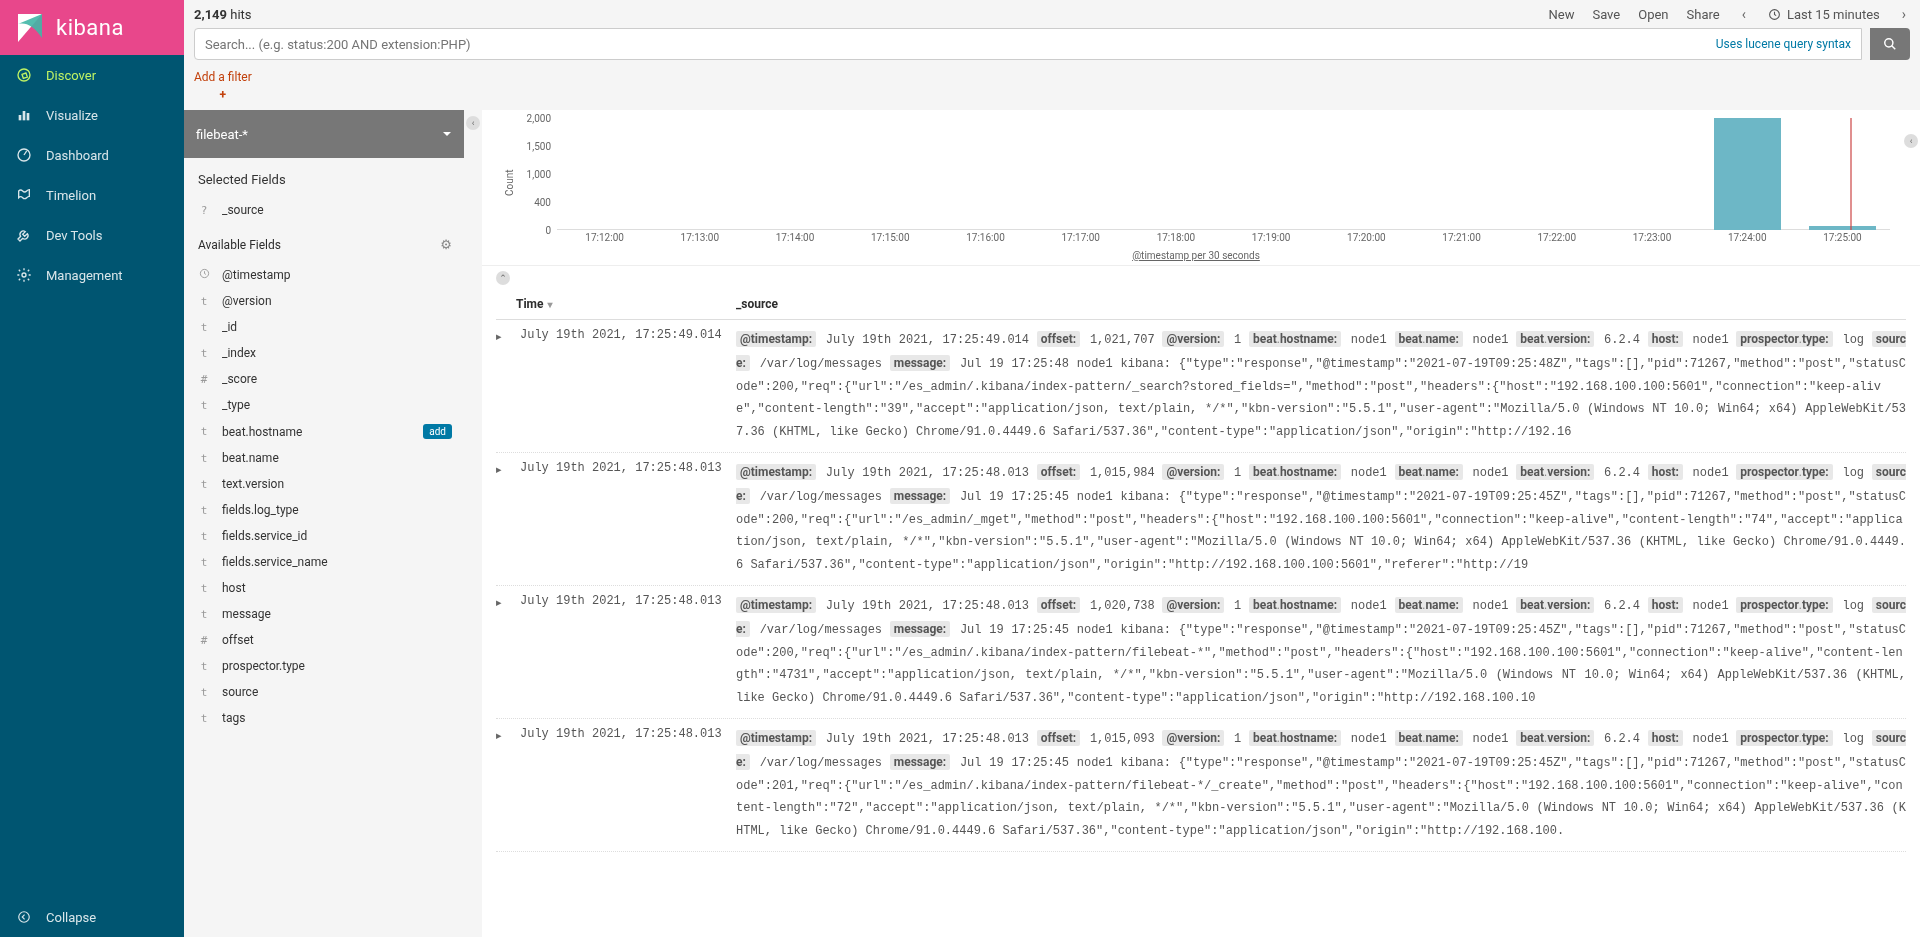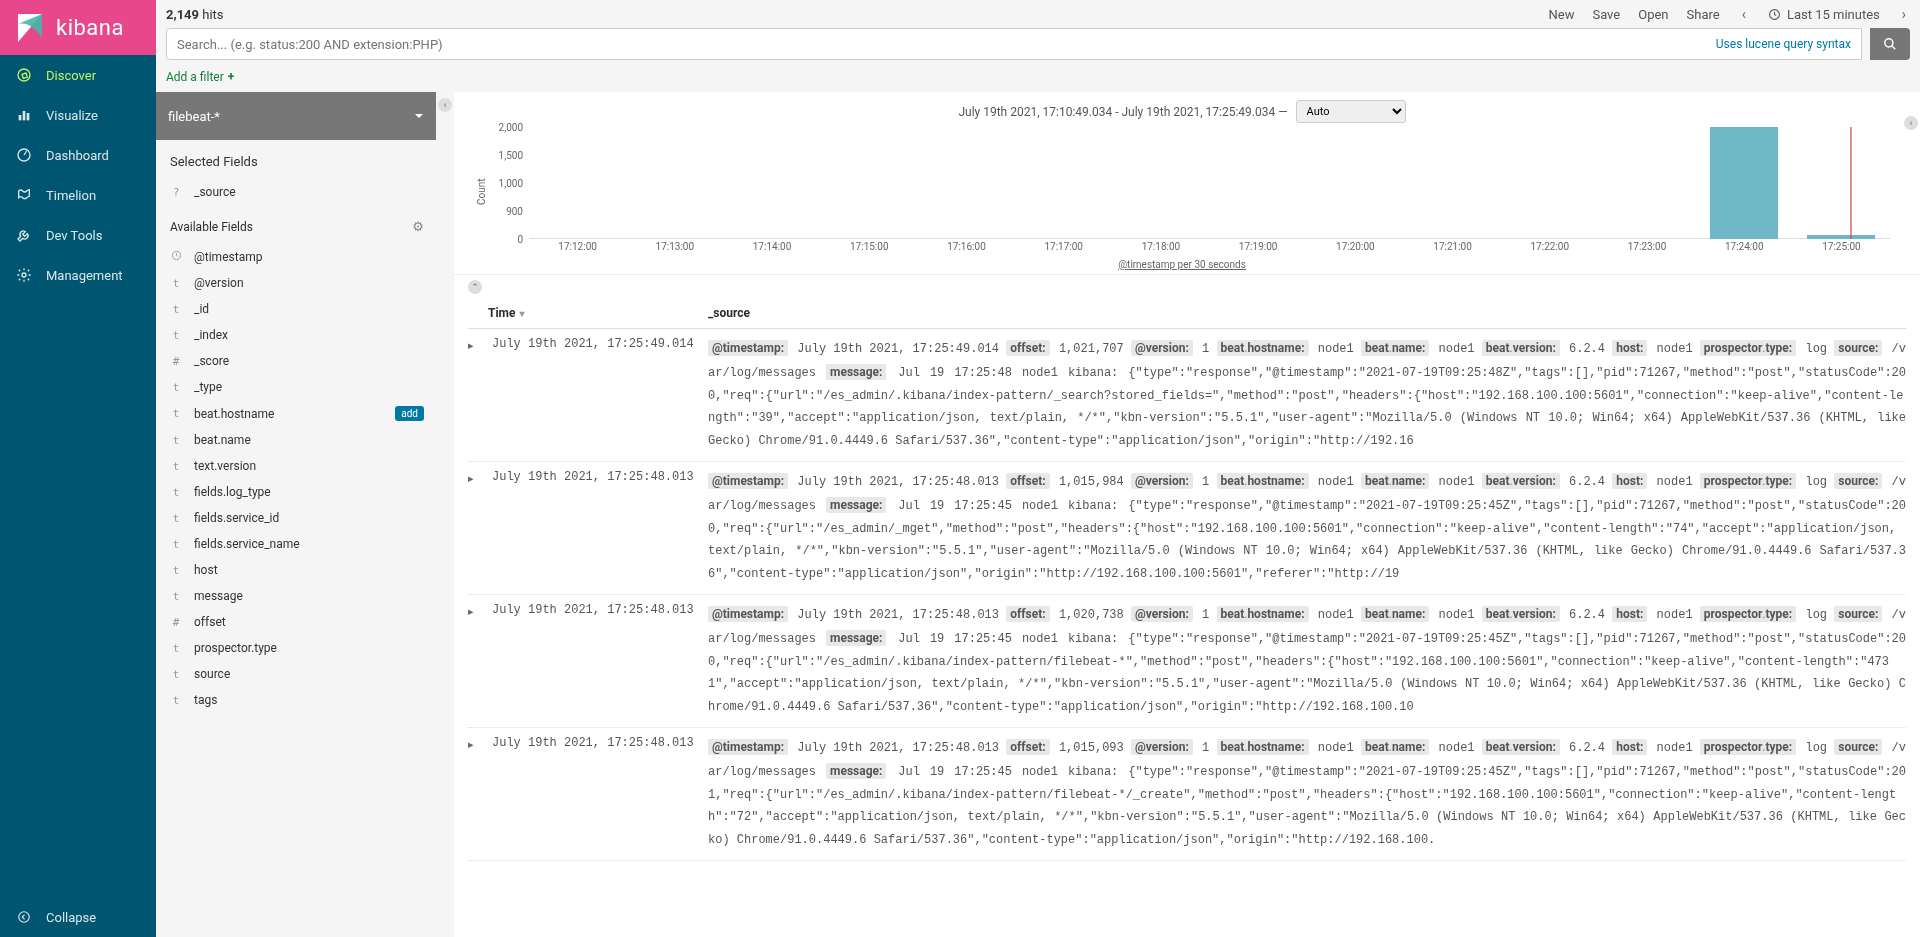--- a/index.html
+++ b/index.html
@@ -1,18 +1,18 @@
 <!DOCTYPE html>
 <html><head>
 <meta charset="utf-8">
 <style>
 * { margin:0; padding:0; box-sizing:border-box; font-family:-apple-system,BlinkMacSystemFont,"Segoe UI",Roboto,Helvetica,Arial,sans-serif; }
 body { background:#f5f5f5; height:937px; width:1920px; overflow:hidden; font-size:12px; color:#2d2d2d; }
 .app { display:flex; height:100%; }
-.sidebar { width:156px; background:#e8478b; display:flex; flex-direction:column; color:#fff; flex-shrink:0; }
+.sidebar { width:184px; background:#e8478b; display:flex; flex-direction:column; color:#fff; flex-shrink:0; }
 .logo { background:#e8478b; display:flex; align-items:center; padding:10px 14px; height:55px; }
 .logo-icon { width:32px; height:32px; margin-right:10px; }
 .logo-text { font-size:22px; font-weight:400; color:#fff; letter-spacing:0.5px; }
 .nav { background:#005571; flex:1; display:flex; flex-direction:column; }
 .nav-item { display:flex; align-items:center; padding:12px 16px; color:#d9e6ea; cursor:pointer; font-size:13px; }
 .nav-item.active { color:#bef264; }
 .nav-item .icon { width:16px; height:16px; margin-right:14px; display:flex; align-items:center; justify-content:center; }
 .nav-collapse { margin-top:auto; }
 .main { flex:1; display:flex; flex-direction:column; overflow:hidden; background:#f5f5f5; }
 .topbar { display:flex; align-items:flex-end; padding:6px 10px 0 10px; }
@@ -20,21 +20,21 @@
 .top-actions { display:flex; align-items:center; gap:18px; font-size:13px; color:#555; }
 .top-link { cursor:pointer; }
 .time-range { display:flex; align-items:center; gap:6px; color:#555; cursor:pointer; }
 .chev { font-size:14px; color:#666; cursor:pointer; padding:0 4px; }
 .searchrow { display:flex; padding:6px 10px; gap:8px; }
 .searchbox { flex:1; display:flex; border:1px solid #ccc; border-radius:4px 0 0 4px; background:#fff; height:32px; align-items:center; }
 .searchbox input { flex:1; border:none; outline:none; padding:0 10px; font-size:13px; color:#666; }
 .lucene { color:#0079a5; font-size:12px; padding:0 10px; cursor:pointer; }
 .search-btn { width:40px; height:32px; background:#777; border:none; border-radius:0 4px 4px 0; color:#fff; display:flex; align-items:center; justify-content:center; cursor:pointer; }
 .filterrow { padding:4px 10px 8px 10px; }
-.add-filter { color:#15803d; font-size:12px; cursor:pointer; display:inline-flex; align-items:center; gap:4px; }
+.add-filter { color:#c2410c; font-size:12px; cursor:pointer; display:inline-flex; align-items:center; gap:4px;flex-direction:column; }
 .body { flex:1; display:flex; overflow:hidden; }
 .fields-panel { width:280px; background:#f5f5f5; overflow-y:auto; flex-shrink:0; }
 .index-pattern { background:#777; color:#fff; padding:6px 12px; font-size:13px; display:flex; align-items:center; justify-content:space-between; height:48px; }
 .index-pattern svg { width:10px; height:10px; fill:#fff; }
 .fields-section-title { padding:14px 12px 10px 14px; font-size:13px; color:#333; }
 .fields-header { display:flex; align-items:center; justify-content:space-between; padding:14px 12px 10px 14px; }
 .field-item { display:flex; align-items:center; padding:6px 12px 6px 14px; font-size:12px; color:#333; cursor:pointer; position:relative; }
 .field-type { width:12px; text-align:center; margin-right:12px; color:#999; font-family:monospace; font-size:11px; }
 .field-add { background:#0079a5; color:#fff; font-size:10px; padding:2px 6px; border-radius:3px; margin-left:auto; }
 .resize-handle { width:18px; flex-shrink:0; display:flex; align-items:flex-start; justify-content:center; padding-top:6px; }
@@ -299,34 +299,26 @@
 
       <div class="resize-handle">
         <div class="circ">‹</div>
       </div>
 
       <div class="results">
         <div class="side-collapse-right">
           <div class="circ">‹</div>
         </div>
         <div class="chart-area">
-          <div class="chart-title">
-            <span>July 19th 2021, 17:10:49.034 - July 19th 2021, 17:25:49.034 —</span>
-            <span class="chart-interval">
-              <select>
-                <option>Auto</option>
-              </select>
-            </span>
-          </div>
           <div class="chart">
             <div class="chart-ylabel">Count</div>
             <div class="chart-body">
               <div class="chart-yaxis" id="chart-yaxis">
                   <div class="chart-ytick" style="bottom: 0%; top: auto; transform: translateY(50%);">0</div>
-                  <div class="chart-ytick" style="bottom: 25%; top: auto; transform: translateY(50%);">900</div>
+                  <div class="chart-ytick" style="bottom: 25%; top: auto; transform: translateY(50%);">400</div>
                   <div class="chart-ytick" style="bottom: 50%; top: auto; transform: translateY(50%);">1,000</div>
                   <div class="chart-ytick" style="bottom: 75%; top: auto; transform: translateY(50%);">1,500</div>
                   <div class="chart-ytick" style="bottom: 100%; top: auto; transform: translateY(50%);">2,000</div>
                 </div>
               <div class="chart-grid"></div>
               <div class="chart-bars" id="chart-bars">
                   <div class="chart-bar-slot"></div>
                   <div class="chart-bar-slot"></div>
                   <div class="chart-bar-slot"></div>
                   <div class="chart-bar-slot"></div>

